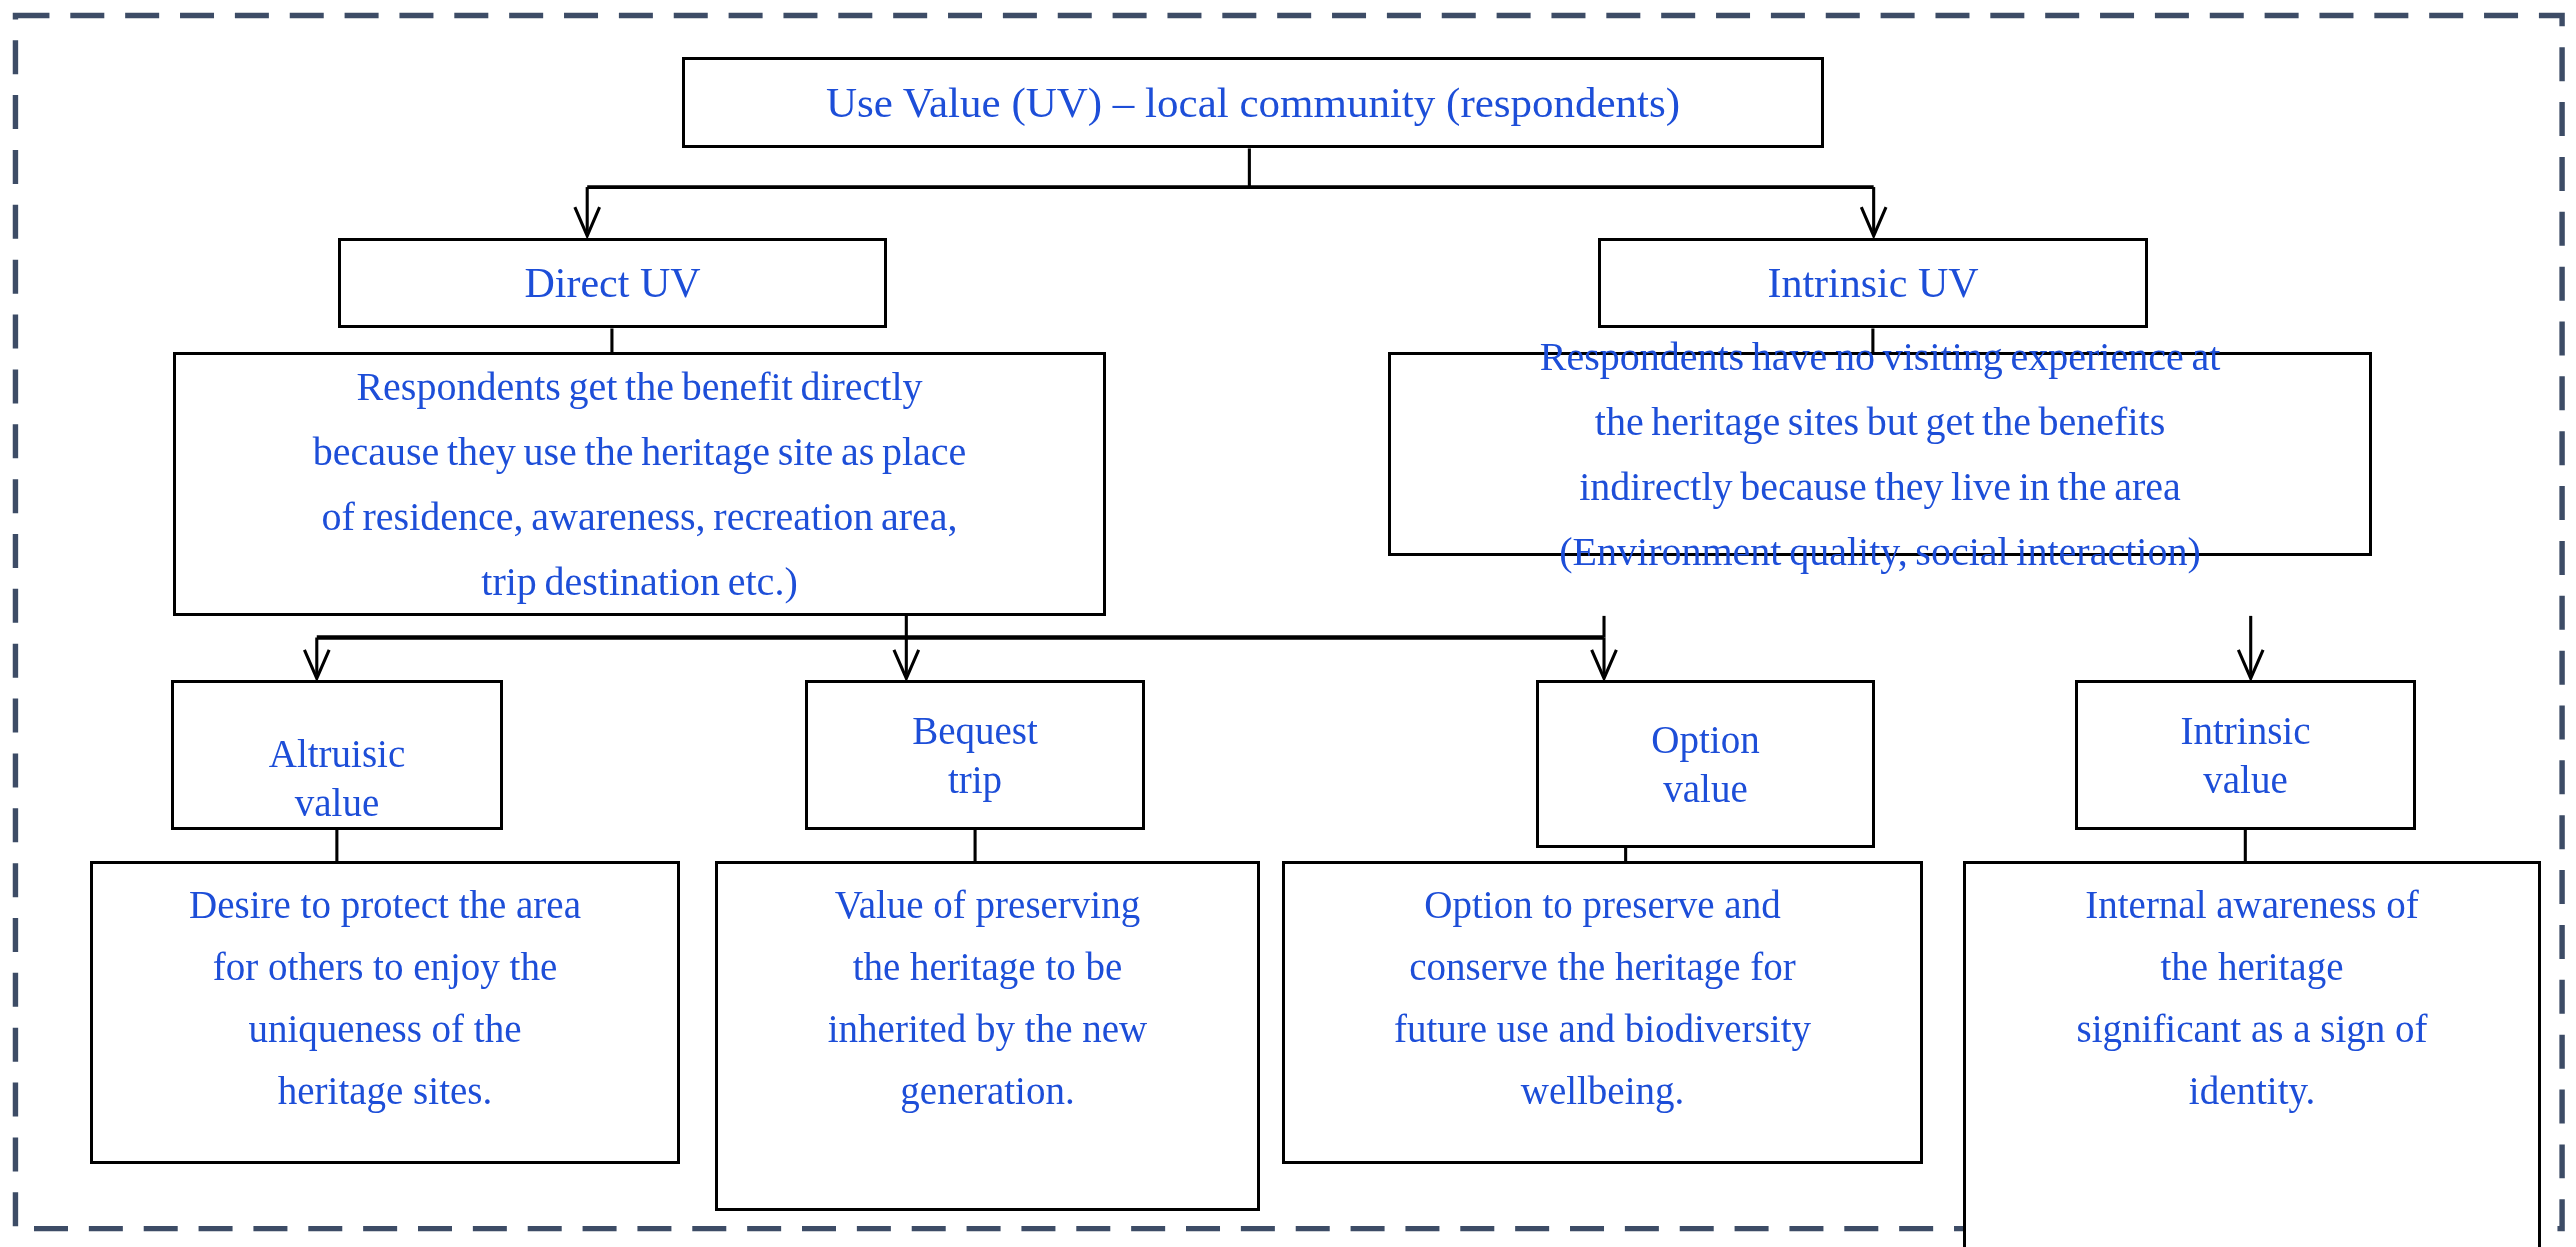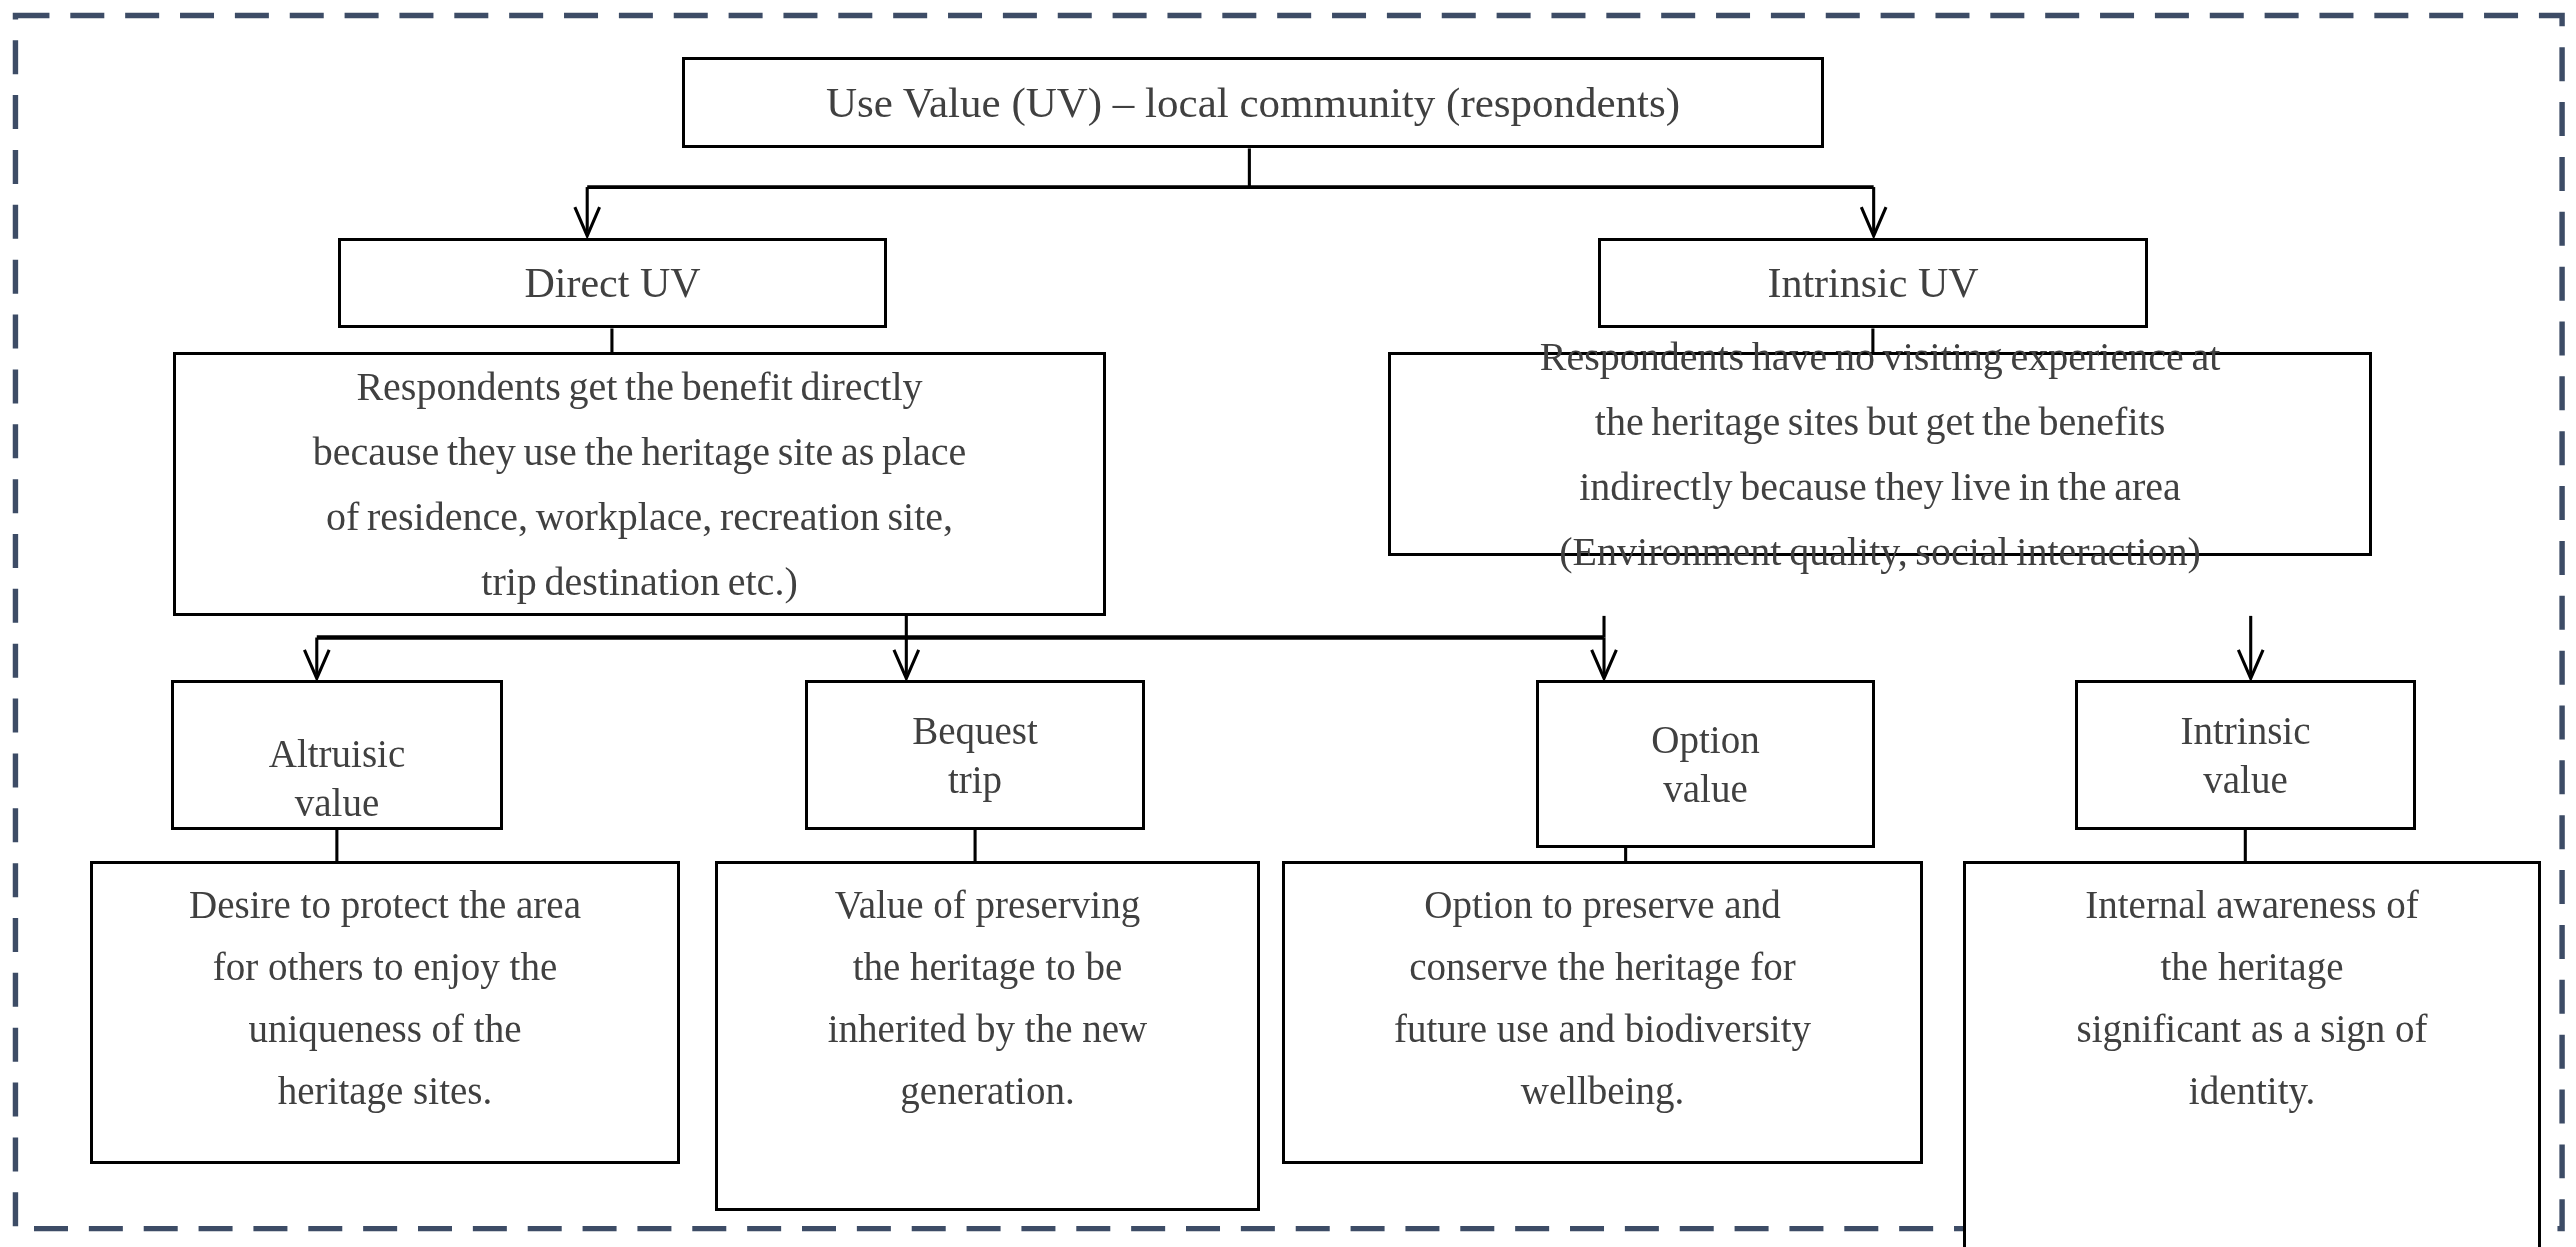--- a/index.html
+++ b/index.html
@@ -8,21 +8,21 @@
     width: 2576px;
     height: 1248px;
     background: #ffffff;
     overflow: hidden;
   }
   .stage {
     position: relative;
     width: 2576px;
     height: 1248px;
     font-family: "Liberation Serif", "DejaVu Serif", serif;
-    color: #404040;
+    color: #1d4ed8;
   }
   svg.overlay {
     position: absolute;
     left: 0; top: 0;
     width: 2576px; height: 1248px;
   }
   .node {
     position: absolute;
     box-sizing: border-box;
     border: 3.9px solid #000000;
@@ -87,21 +87,21 @@
   <div class="node branch-box" style="left:338px; top:238px; width:549px; height:90px;">
     <span class="pre">Direct UV</span>
   </div>
   <div class="node branch-box" style="left:1598px; top:238px; width:550px; height:90px;">
     <span class="pre">Intrinsic UV</span>
   </div>
 
   <div class="node branch-desc" style="left:173px; top:352px; width:933px; height:264px;">
     <span class="pre">Respondents get the benefit directly
 because they use the heritage site as place
-of residence, workplace, recreation site,
+of residence, awareness, recreation area,
 trip destination etc.)</span>
   </div>
   <div class="node branch-desc" style="left:1388px; top:352px; width:984px; height:204px;">
     <span class="pre">Respondents have no visiting experience at
 the heritage sites but get the benefits
 indirectly because they live in the area
 (Environment quality, social interaction)</span>
   </div>
 
   <div class="node value-box" style="left:171px; top:680px; width:332px; height:150px;align-items:flex-end;">

